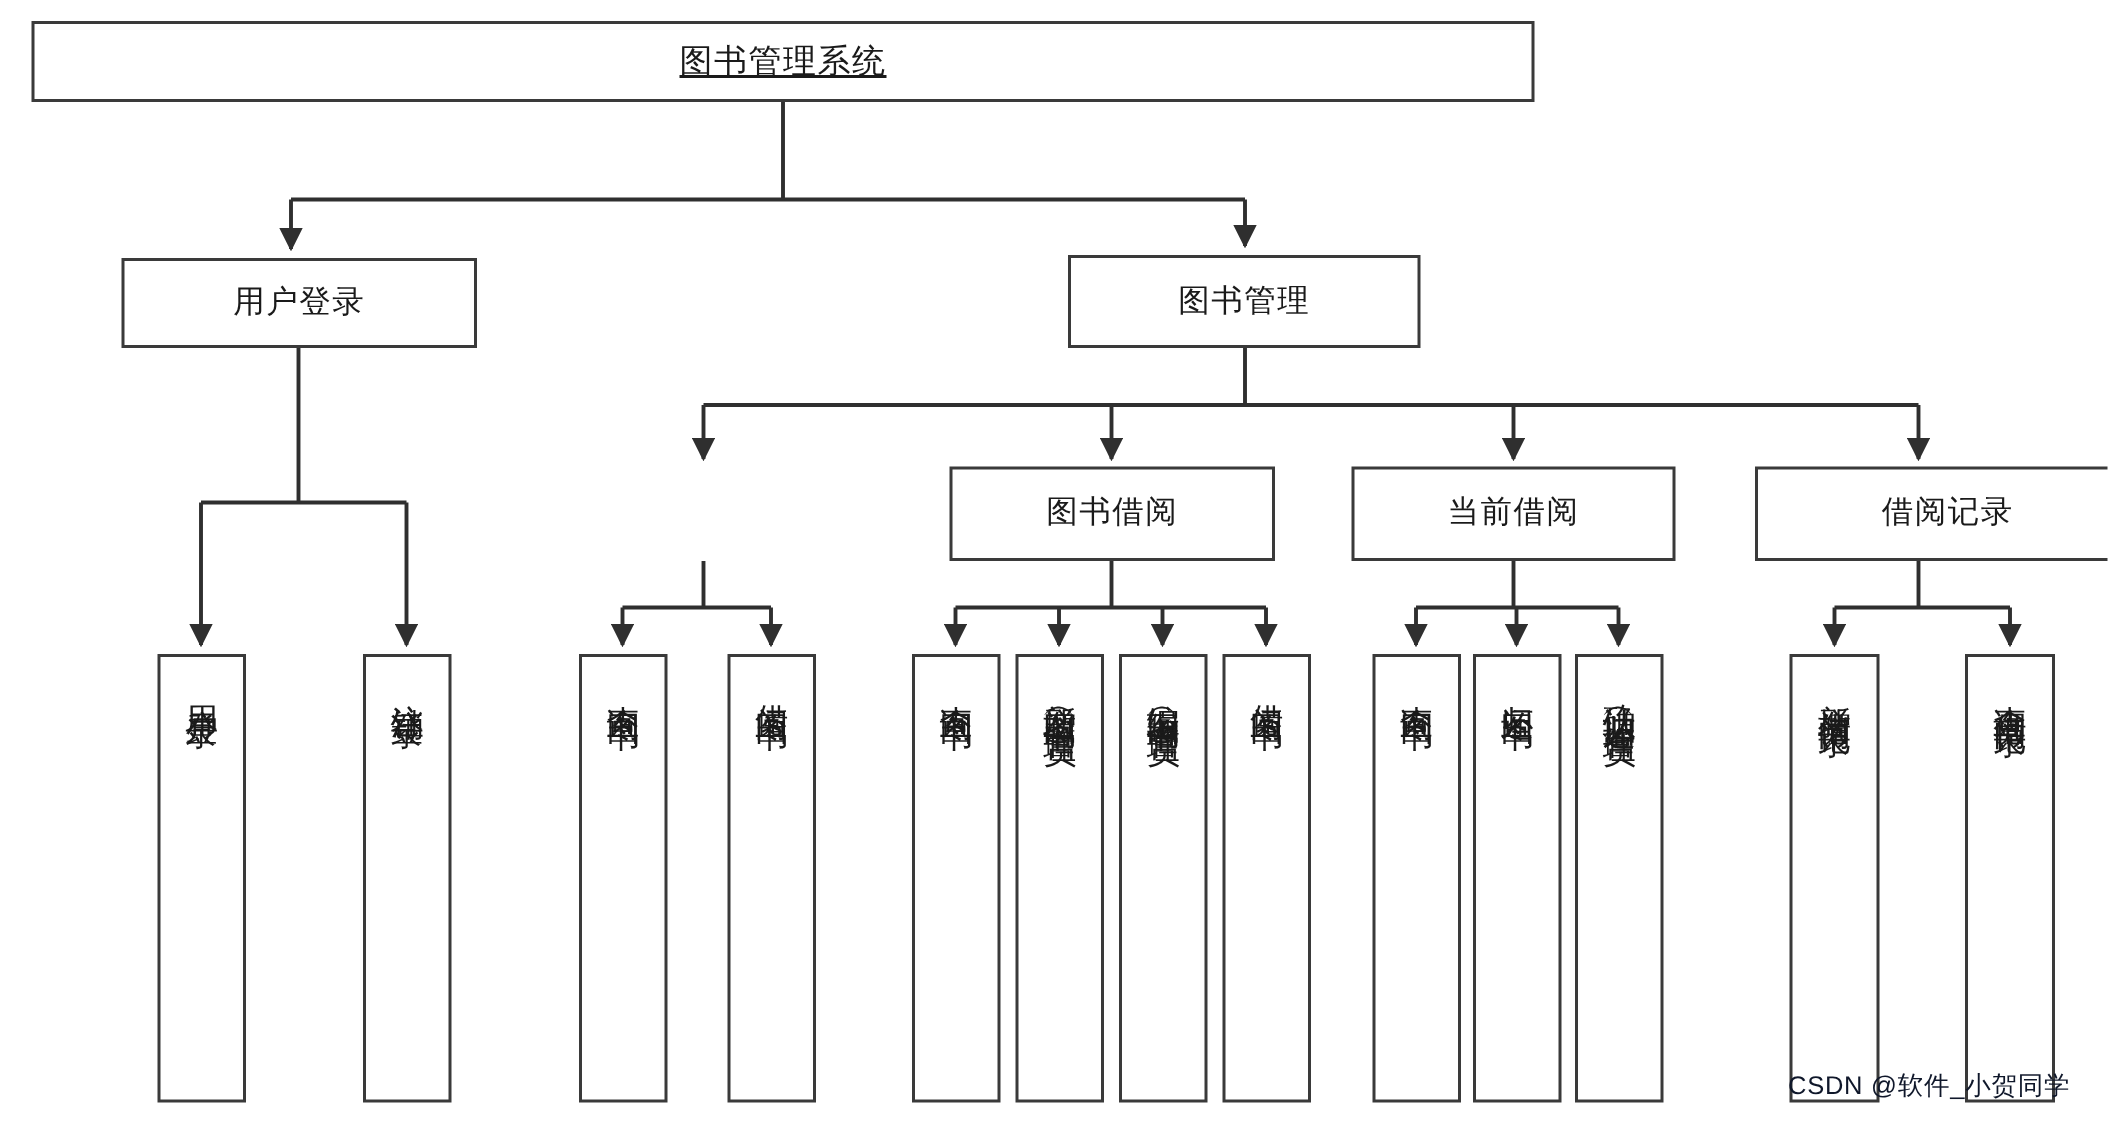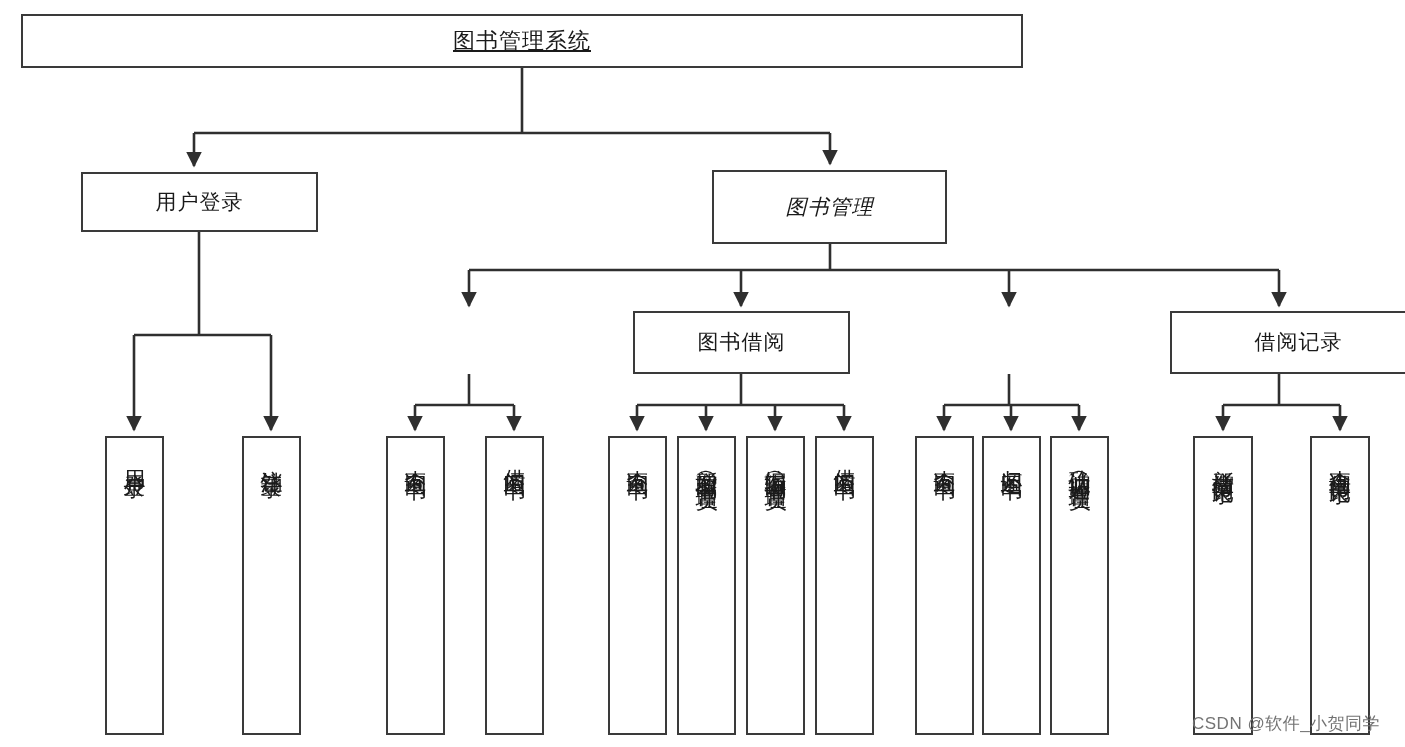--- a/index.html
+++ b/index.html
@@ -43,21 +43,21 @@
     font-size:22px;
     line-height:1.0;
     letter-spacing:3px;
     white-space:nowrap;
   }
 
   .watermark{
     position:absolute;
     left:1192px;top:712px;
     font-size:17px;
-    color:#737373;
+    color:#0f172a;
     white-space:nowrap;
     pointer-events:none;
     letter-spacing:0.5px;
   }
 </style>
 </head>
 <body>
 
 <div id="diagram">
 
@@ -111,26 +111,29 @@
     </g>
   </svg>
 
   <div class="node root" style="left:21px;top:14px;width:1002px;height:54px;text-decoration:underline;">
     <span class="lbl">图书管理系统</span>
   </div>
 
   <div class="node h" style="left:81px;top:172px;width:237px;height:60px;">
     <span class="lbl">用户登录</span>
   </div>
-  <div class="node h" style="left:712px;top:170px;width:235px;height:74px;font-style:italic;">
+  <div class="node h" style="left:712px;top:170px;width:235px;height:62px;">
     <span class="lbl">图书管理</span>
   </div>
 
   <div class="node h" style="left:633px;top:311px;width:217px;height:63px;">
     <span class="lbl">图书借阅</span>
+  </div>
+  <div class="node h" style="left:901px;top:311px;width:216px;height:63px;">
+    <span class="lbl">当前借阅</span>
   </div>
   <div class="node h" style="left:1170px;top:311px;width:257px;height:63px;">
     <span class="lbl">借阅记录</span>
   </div>
 
   <div class="node v" style="left:105px;top:436px;width:59px;height:299px;">
     <span class="lbl">用户登录</span>
   </div>
   <div class="node v" style="left:242px;top:436px;width:59px;height:299px;">
     <span class="lbl">注销登录</span>

